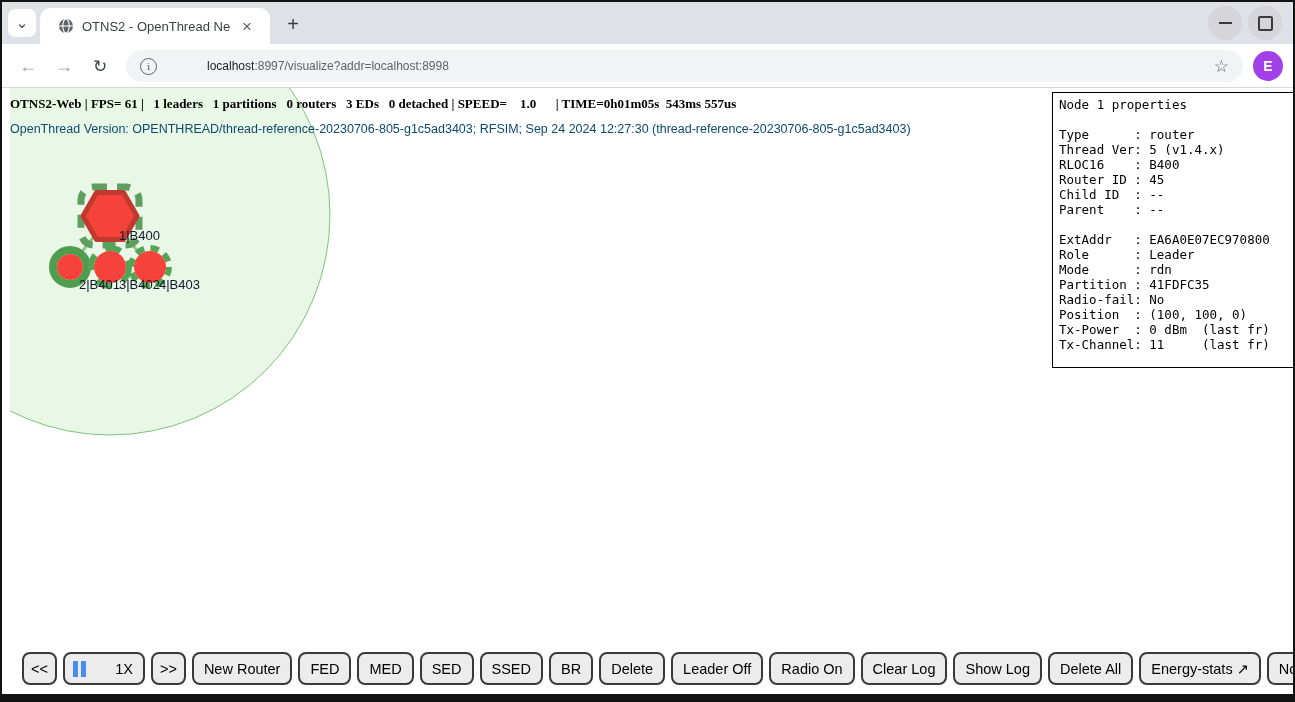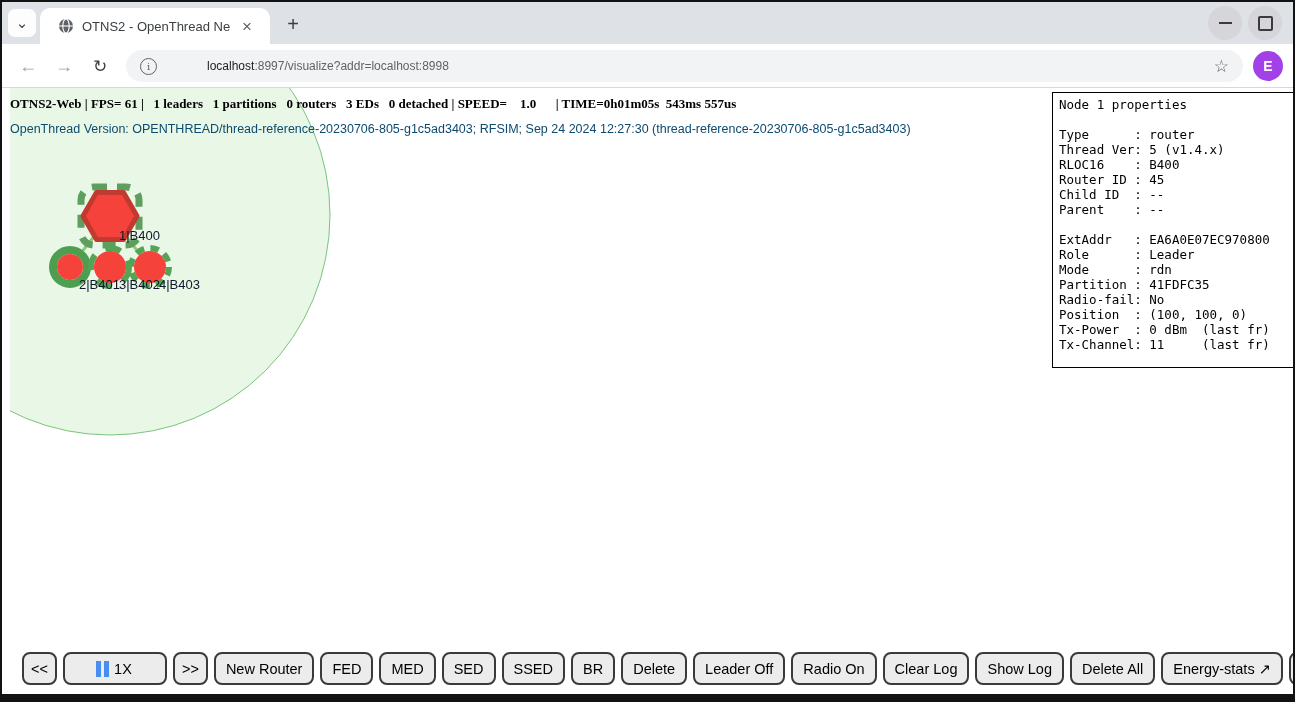--- a/index.html
+++ b/index.html
@@ -46,21 +46,21 @@
   .props{position:absolute;left:1050px;top:4px;width:244px;height:276px;box-sizing:border-box;border:1px solid #000;
          background:#fff;padding:4px 6px;font-family:"DejaVu Sans Mono",monospace;font-size:12.5px;color:#000;}
   .props .title{line-height:15px;}
   .props pre{margin:15px 0 0 0;font:inherit;line-height:15px;white-space:pre;}
   
   .toolbar{position:absolute;left:20px;top:564px;display:flex;gap:6px;align-items:center;}
   .btn{height:33px;box-sizing:border-box;background:#ececec;border:2px solid #3a3a3a;border-radius:8px;
        display:flex;align-items:center;justify-content:center;padding:0 10px;font-size:14.5px;color:#000;
        white-space:nowrap;cursor:pointer;}
   .btn.small{padding:0 7px;}
-  .btn.speed{width:104px;justify-content:center;padding-left:8px;gap:5px;}
+  .btn.speed{width:82px;justify-content:space-between;padding-left:8px;gap:5px;}
   .pause-icon{display:flex;gap:3px;}
   .pause-icon span{display:block;width:5px;height:16px;background:#4a8df0;}
 </style>
 </head>
 <body>
 
 <div class="window">
 
   <div class="tabbar">
     <div class="tab-chevron">

